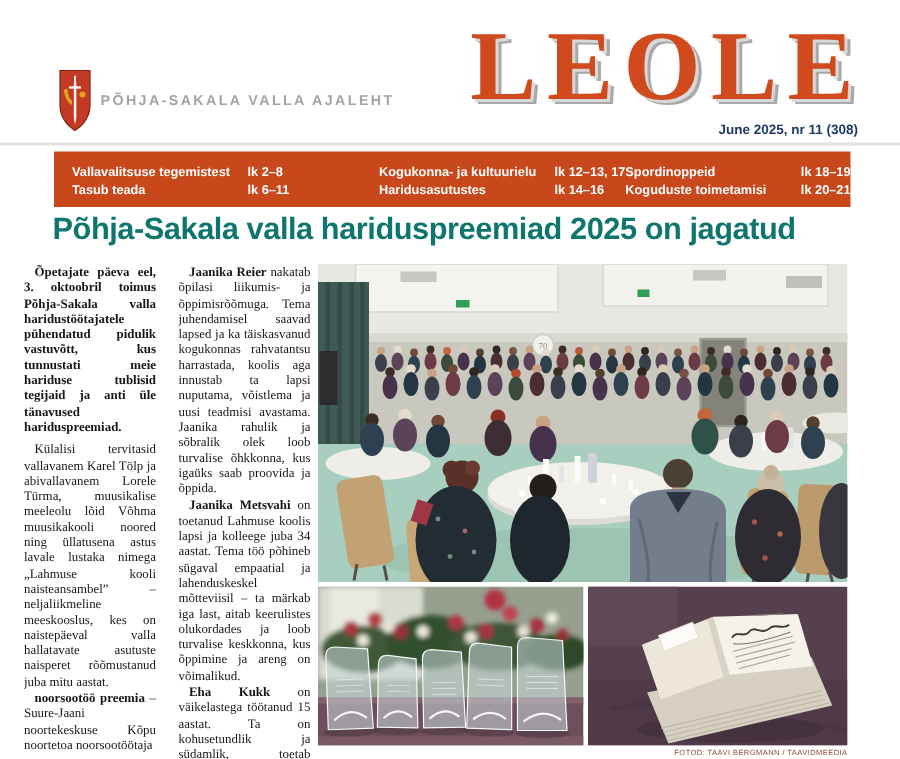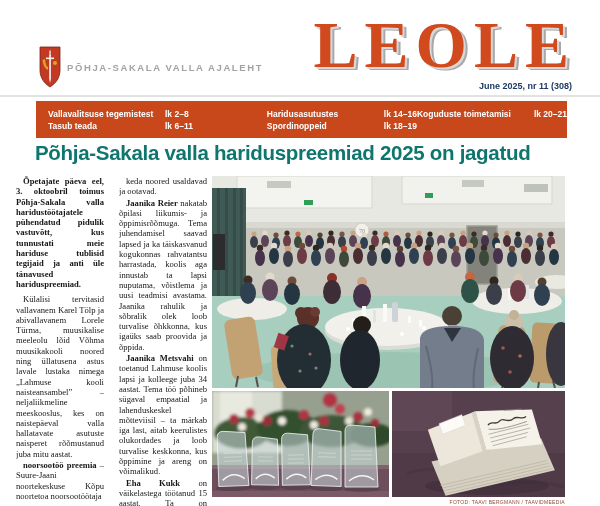--- a/index.html
+++ b/index.html
@@ -53,35 +53,35 @@
     </g>
   </svg>
   <div class="subtitle">PÕHJA-SAKALA VALLA AJALEHT</div>
   <h1 class="logo">LEOLE</h1>
   <div class="issue">June 2025, nr 11 (308)</div>
   <div class="rule"></div>
 
   <nav class="toc">
       <div class="toc-item"><span class="toc-label">Vallavalitsuse tegemistest</span><span class="toc-pages">lk 2–8</span></div>
       <div class="toc-item"><span class="toc-label">Tasub teada</span><span class="toc-pages">lk 6–11</span></div>
+      <div class="toc-item"><span class="toc-label">Kogukonna- ja kultuurielu</span><span class="toc-pages">lk 12–13, 17</span></div>
       <div class="toc-item"><span class="toc-label">Haridusasutustes</span><span class="toc-pages">lk 14–16</span></div>
       <div class="toc-item"><span class="toc-label">Spordinoppeid</span><span class="toc-pages">lk 18–19</span></div>
       <div class="toc-item"><span class="toc-label">Koguduste toimetamisi</span><span class="toc-pages">lk 20–21</span></div>
     </nav>
 
   <h2 class="headline">Põhja-Sakala valla hariduspreemiad 2025 on jagatud</h2>
 
   <div class="columns">
     <div class="col">
         <p class="lead"><b>Õpetajate päeva eel, 3. oktoobril toimus Põhja-Sakala valla haridustöötajatele pühendatud pidulik vastuvõtt, kus tunnustati meie hariduse tublisid tegijaid ja anti üle tänavused hariduspreemiad.</b></p>
         <p><span>Külalisi tervitasid vallavanem Karel Tölp ja abivallavanem Lorele Türma, muusikalise meeleolu lõid Võhma muusikakooli noored ning üllatusena astus lavale lustaka nimega „Lahmuse kooli naisteansambel” – neljaliikmeline meeskooslus, kes on naistepäeval valla hallatavate asutuste naisperet rõõmustanud juba mitu aastat.</span></p>
         <p><b>noorsootöö preemia</b><span> – Suure-Jaani noortekeskuse Kõpu noortetoa noorsootöötaja </span></p>
       </div>
     <div class="col">
-        <p><span>keda noored usaldavad ja ootavad.</span></p>
         <p><b>Jaanika Reier</b><span> nakatab õpilasi liikumis- ja õppimisrõõmuga. Tema juhendamisel saavad lapsed ja ka täiskasvanud kogukonnas rahvatantsu harrastada, koolis aga innustab ta lapsi nuputama, võistlema ja uusi teadmisi avastama. Jaanika rahulik ja sõbralik olek loob turvalise õhkkonna, kus igaüks saab proovida ja õppida.</span></p>
         <p><b>Jaanika Metsvahi</b><span> on toetanud Lahmuse koolis lapsi ja kolleege juba 34 aastat. Tema töö põhineb sügaval empaatial ja lahenduskeskel mõtteviisil – ta märkab iga last, aitab keerulistes olukordades ja loob turvalise keskkonna, kus õppimine ja areng on võimalikud.</span></p>
         <p><b>Eha Kukk</b><span> on väikelastega töötanud 15 aastat. Ta on kohusetundlik ja südamlik, toetab lapsevanemaid, pakub lastele põnevaid õppekäike ja õpetab märkama loodust enda ümber. Eha on ka uuenduste tooja – näiteks on ta toonud lasteaeda Toidukooli projekti ning osaleb aktiivselt maakondlikel koolitustel ja ainesektsioonides.</span></p>
       </div>
   </div>
 
   <div class="photos">
 
     <svg class="photo-main" viewBox="0 0 353 212" role="img" aria-label="Pidulik vastuvõtt saalis – külalised ümarlaudades">
       <rect width="353" height="50" fill="#e8e8e3"></rect>

